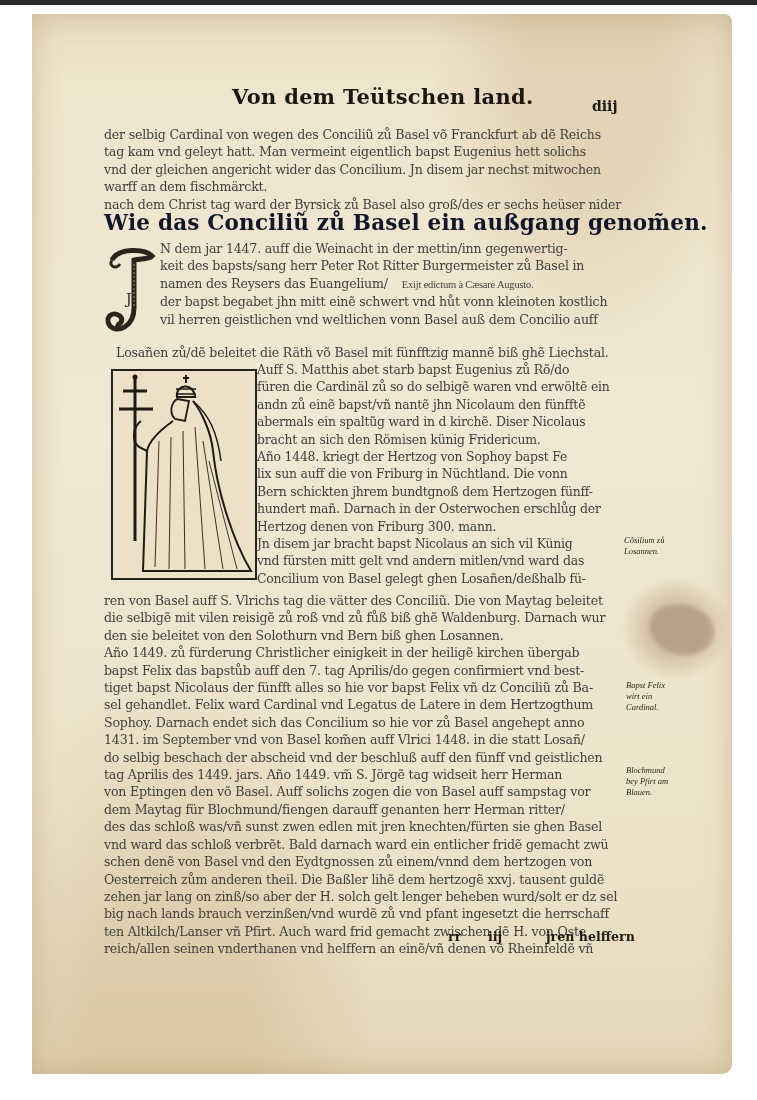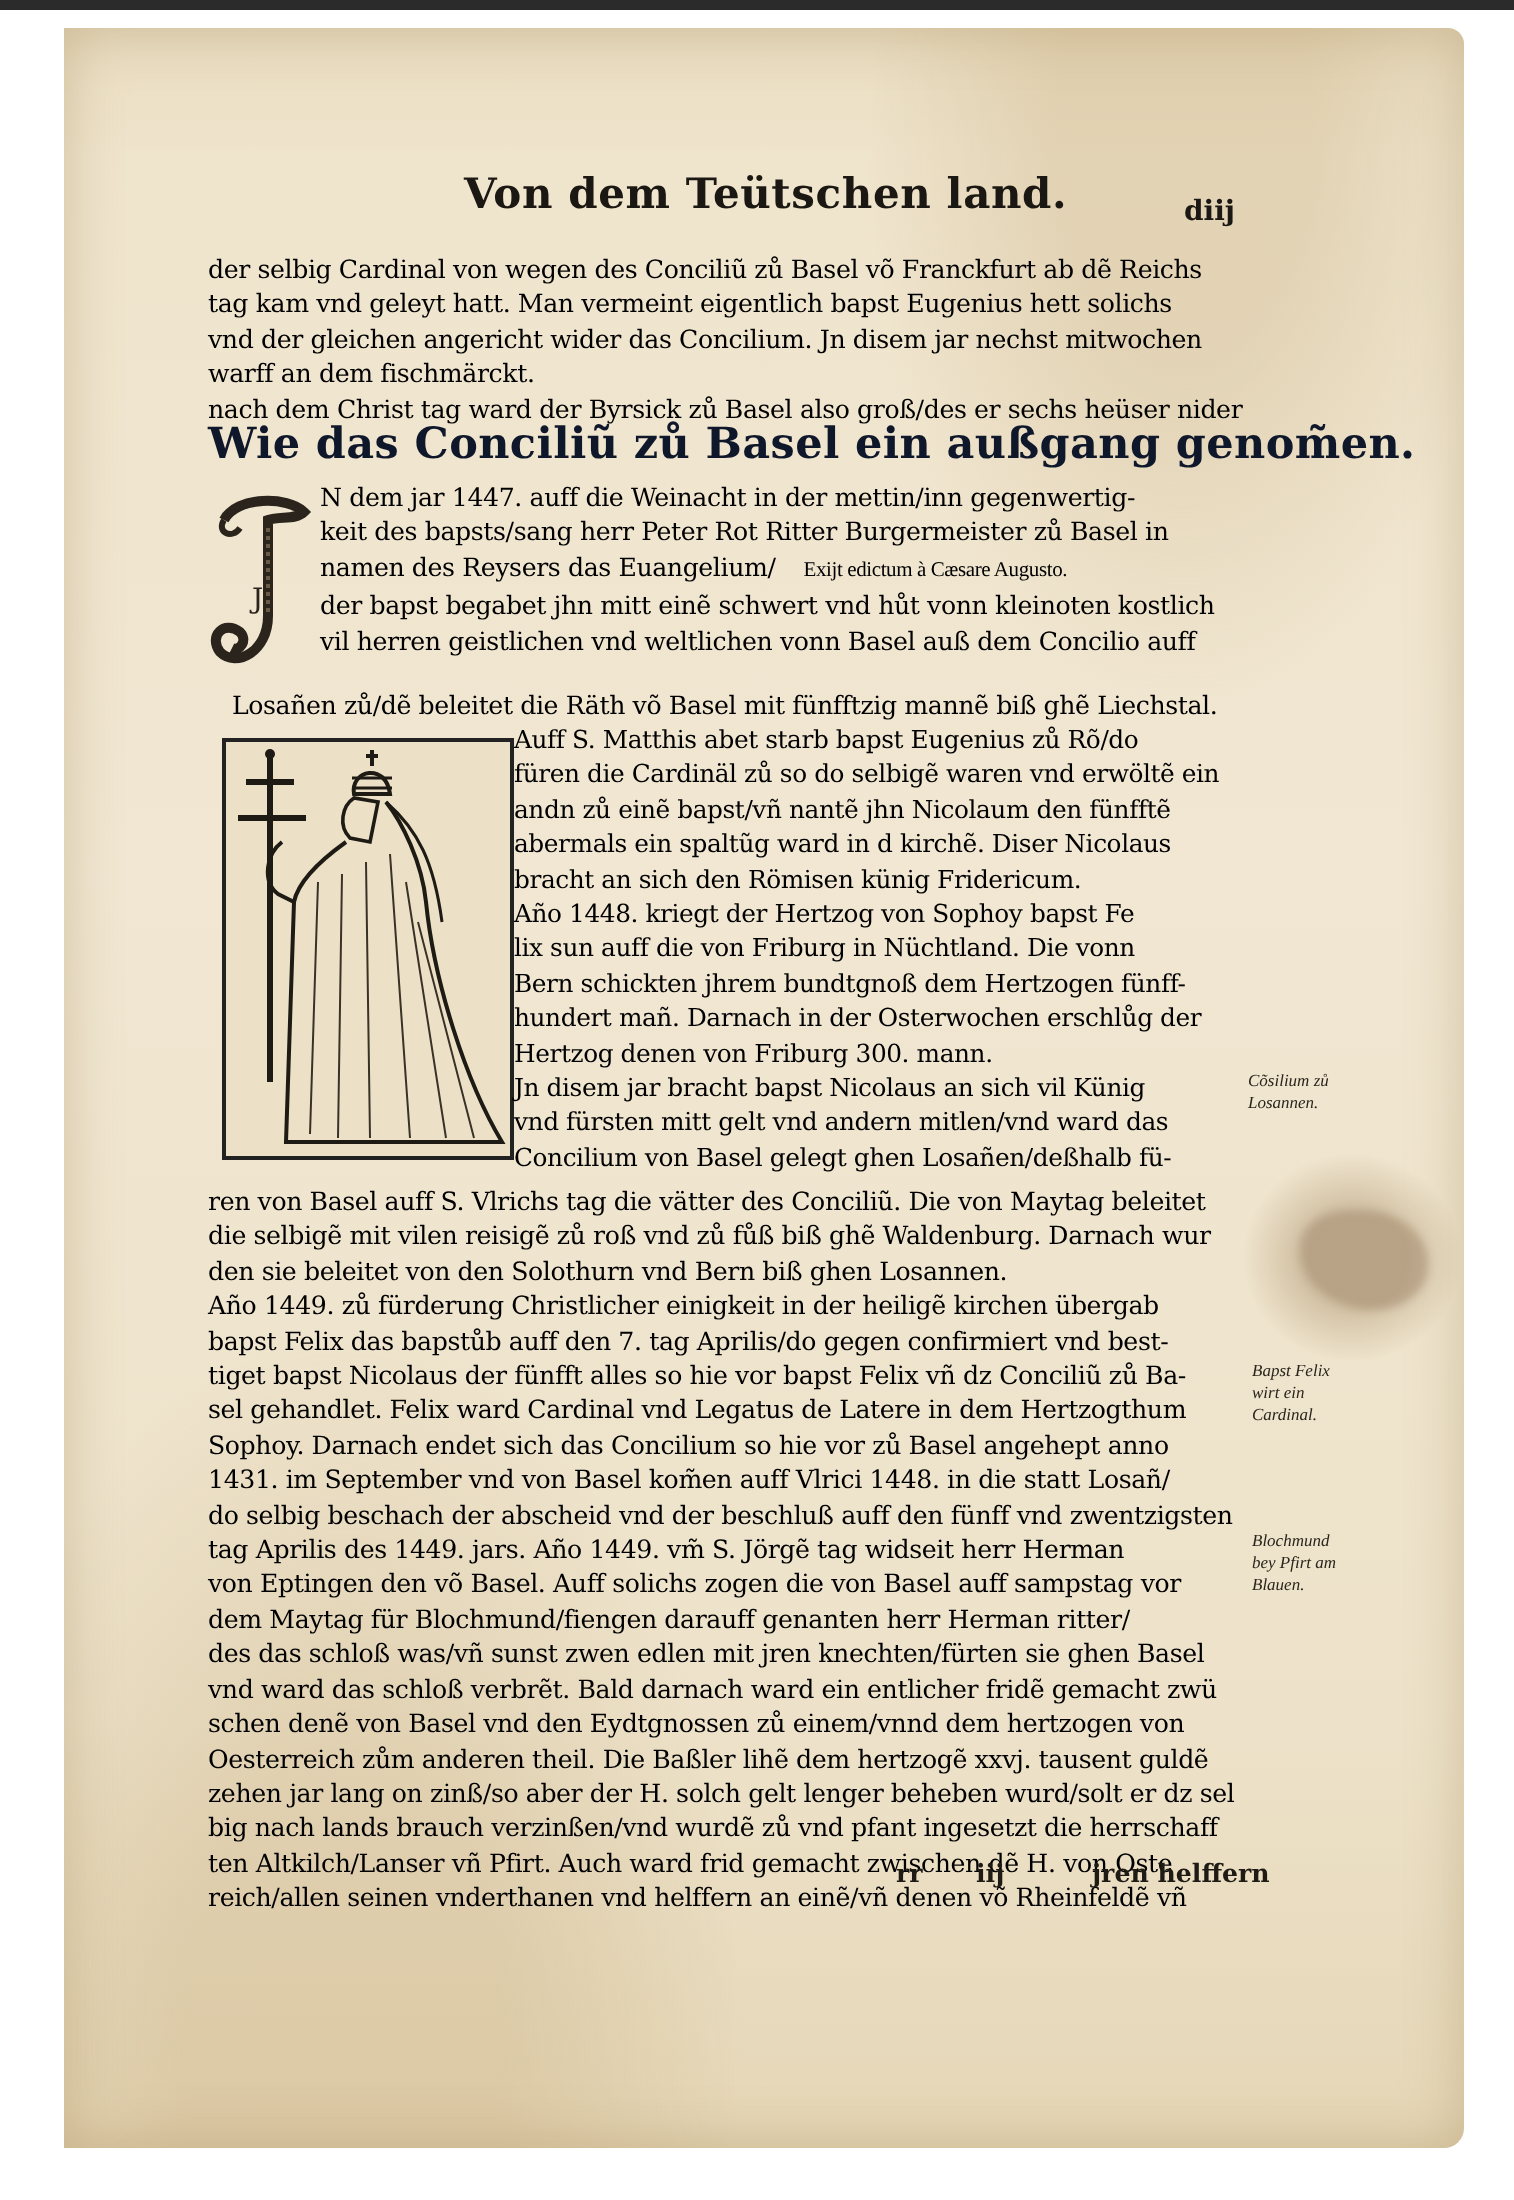--- a/index.html
+++ b/index.html
@@ -16,21 +16,21 @@
   }
   .page::before {
     content:""; position:absolute; left:0; top:0; width:100%; height:100%;
     background:
       radial-gradient(ellipse at 92% 58%, rgba(160,130,90,0.35) 0 3%, transparent 6%),
       radial-gradient(ellipse at 20% 95%, rgba(190,160,110,0.25) 0 10%, transparent 25%),
       radial-gradient(ellipse at 80% 5%, rgba(190,160,110,0.25) 0 8%, transparent 20%);
     border-radius:inherit;
   }
   .text {
-    position:absolute; color:#000000; font-family:"DejaVu Serif", serif;
+    position:absolute; color:#404040; font-family:"DejaVu Serif", serif;
     font-size:12.6px; line-height:17.4px; letter-spacing:-0.2px; white-space:nowrap;
   }
   .running-head {
     position:absolute; left:232px; top:84px; font-size:21px; font-weight:bold; color:#1b1712;
     font-family:"DejaVu Serif", serif; letter-spacing:0.3px;
   }
   .folio { position:absolute; left:592px; top:98px; font-size:14px; font-weight:bold; color:#1b1712; }
   .heading {
     position:absolute; left:104px; top:210px; font-size:21.5px; font-weight:bold; color:#0f172a;
     font-family:"DejaVu Serif", serif; white-space:nowrap; letter-spacing:0.2px;
@@ -132,21 +132,21 @@
 <div class="text" style="left:104px; top:592px;">
   <span class="line">ren von Basel auff S. Vlrichs tag die vätter des Conciliũ. Die von Maytag beleitet</span>
   <span class="line">die selbigẽ mit vilen reisigẽ zů roß vnd zů fůß biß ghẽ Waldenburg. Darnach wur</span>
   <span class="line">den sie beleitet von den Solothurn vnd Bern biß ghen Losannen.</span>
   <span class="line">Año 1449. zů fürderung Christlicher einigkeit in der heiligẽ kirchen übergab</span>
   <span class="line">bapst Felix das bapstůb auff den 7. tag Aprilis/do gegen confirmiert vnd best-</span>
   <span class="line">tiget bapst Nicolaus der fünfft alles so hie vor bapst Felix vñ dz Conciliũ zů Ba-</span>
   <span class="line">sel gehandlet. Felix ward Cardinal vnd Legatus de Latere in dem Hertzogthum</span>
   <span class="line">Sophoy. Darnach endet sich das Concilium so hie vor zů Basel angehept anno</span>
   <span class="line">1431. im September vnd von Basel kom̃en auff Vlrici 1448. in die statt Losañ/</span>
-  <span class="line">do selbig beschach der abscheid vnd der beschluß auff den fünff vnd zwentzigsten</span>
+  <span class="line">do selbig beschach der abscheid vnd der beschluß auff den fünff vnd geistlichen</span>
   <span class="line">tag Aprilis des 1449. jars.   Año 1449. vm̃ S. Jörgẽ tag widseit herr Herman</span>
   <span class="line">von Eptingen den võ Basel. Auff solichs zogen die von Basel auff sampstag vor</span>
   <span class="line">dem Maytag für Blochmund/fiengen darauff genanten herr Herman ritter/</span>
   <span class="line">des das schloß was/vñ sunst zwen edlen mit jren knechten/fürten sie ghen Basel</span>
   <span class="line">vnd ward das schloß verbrẽt. Bald darnach ward ein entlicher fridẽ gemacht zwü</span>
   <span class="line">schen denẽ von Basel vnd den Eydtgnossen zů einem/vnnd dem hertzogen von</span>
   <span class="line">Oesterreich zům anderen theil. Die Baßler lihẽ dem hertzogẽ xxvj. tausent guldẽ</span>
   <span class="line">zehen jar lang on zinß/so aber der H. solch gelt lenger beheben wurd/solt er dz sel</span>
   <span class="line">big nach lands brauch verzinßen/vnd wurdẽ zů vnd pfant ingesetzt die herrschaff</span>
   <span class="line">ten Altkilch/Lanser vñ Pfirt. Auch ward frid gemacht zwischen dẽ H. von Oste</span>

